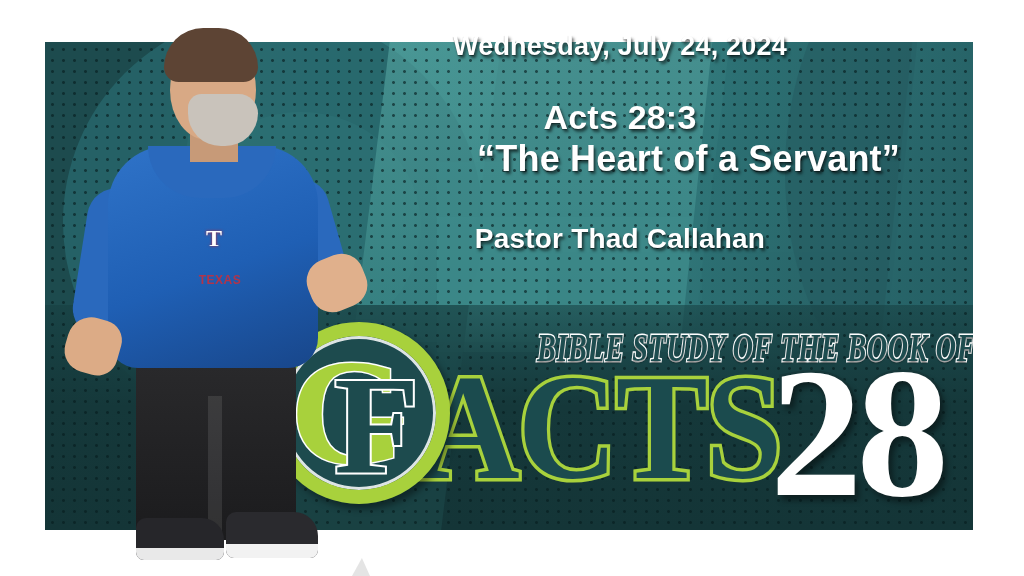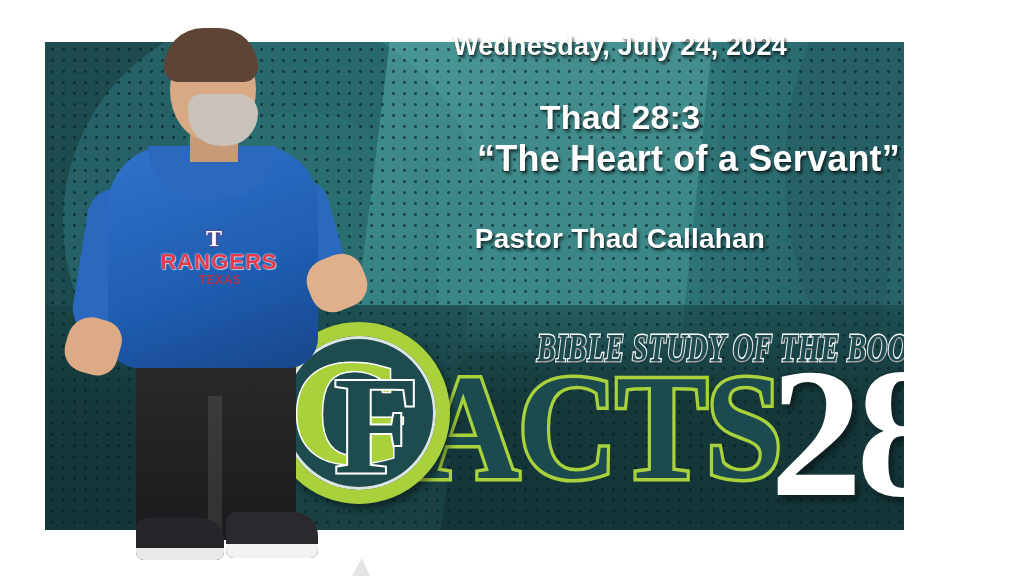--- a/index.html
+++ b/index.html
@@ -1,20 +1,20 @@
 <!DOCTYPE html>
 <html><head>
 <meta charset="utf-8">
 <style>
   html,body{margin:0;padding:0;background:#ffffff;}
   body{width:1024px;height:576px;overflow:hidden;
        font-family:"Liberation Sans","DejaVu Sans",sans-serif;}
 
   
-  #stage{position:relative;width:904px;height:576px;background:#fff;overflow:hidden;}
+  #stage{position:relative;width:973px;height:576px;background:#fff;overflow:hidden;}
 
   
   .artboard{position:absolute;left:45px;top:42px;width:933px;height:488px;overflow:hidden;
             background:#2b6d71;}
 
   
   .band{position:absolute;}
   .band-a{left:-60px;top:-40px;width:200px;height:620px;
           background:linear-gradient(100deg,#1d4b4e 0%,#1d4b4e 55%,#2b6d71 100%);
           transform:skewX(-8deg);}
@@ -184,21 +184,21 @@
     <div class="band band-e"></div>
 
     <div class="lower-slab"></div>
     <div class="lower-slab-lt"></div>
 
     <div class="halftone"></div>
   </div>
 
   <div class="textblock">
     <div class="txt date">Wednesday, July 24, 2024</div>
-    <div class="txt ref">Thad 28:3</div>
+    <div class="txt ref">Acts 28:3</div>
     <div class="txt series-title">“The Heart of a Servant”</div>
     <div class="txt speaker">Pastor Thad Callahan</div>
   </div>
 
   <div class="acts">
     <span>ACTS</span>
   </div>
 
   <div class="num28">
     <span>28</span>
@@ -224,19 +224,18 @@
     <div class="p-shoe-r"></div>
     <div class="p-torso"></div>
     <div class="p-hood"></div>
     <div class="p-neck"></div>
     <div class="p-head"></div>
     <div class="p-hair"></div>
     <div class="p-beard"></div>
     <div class="p-hand-l"></div>
     <div class="p-hand-r"></div>
     <div class="p-logo-t">T</div>
-    <div class="p-logo-word">RANGERS</div>
     <div class="p-logo-sub">TEXAS</div>
   </div>
 
   <div class="footmark"></div>
 
 </div>
 
 </body></html>

